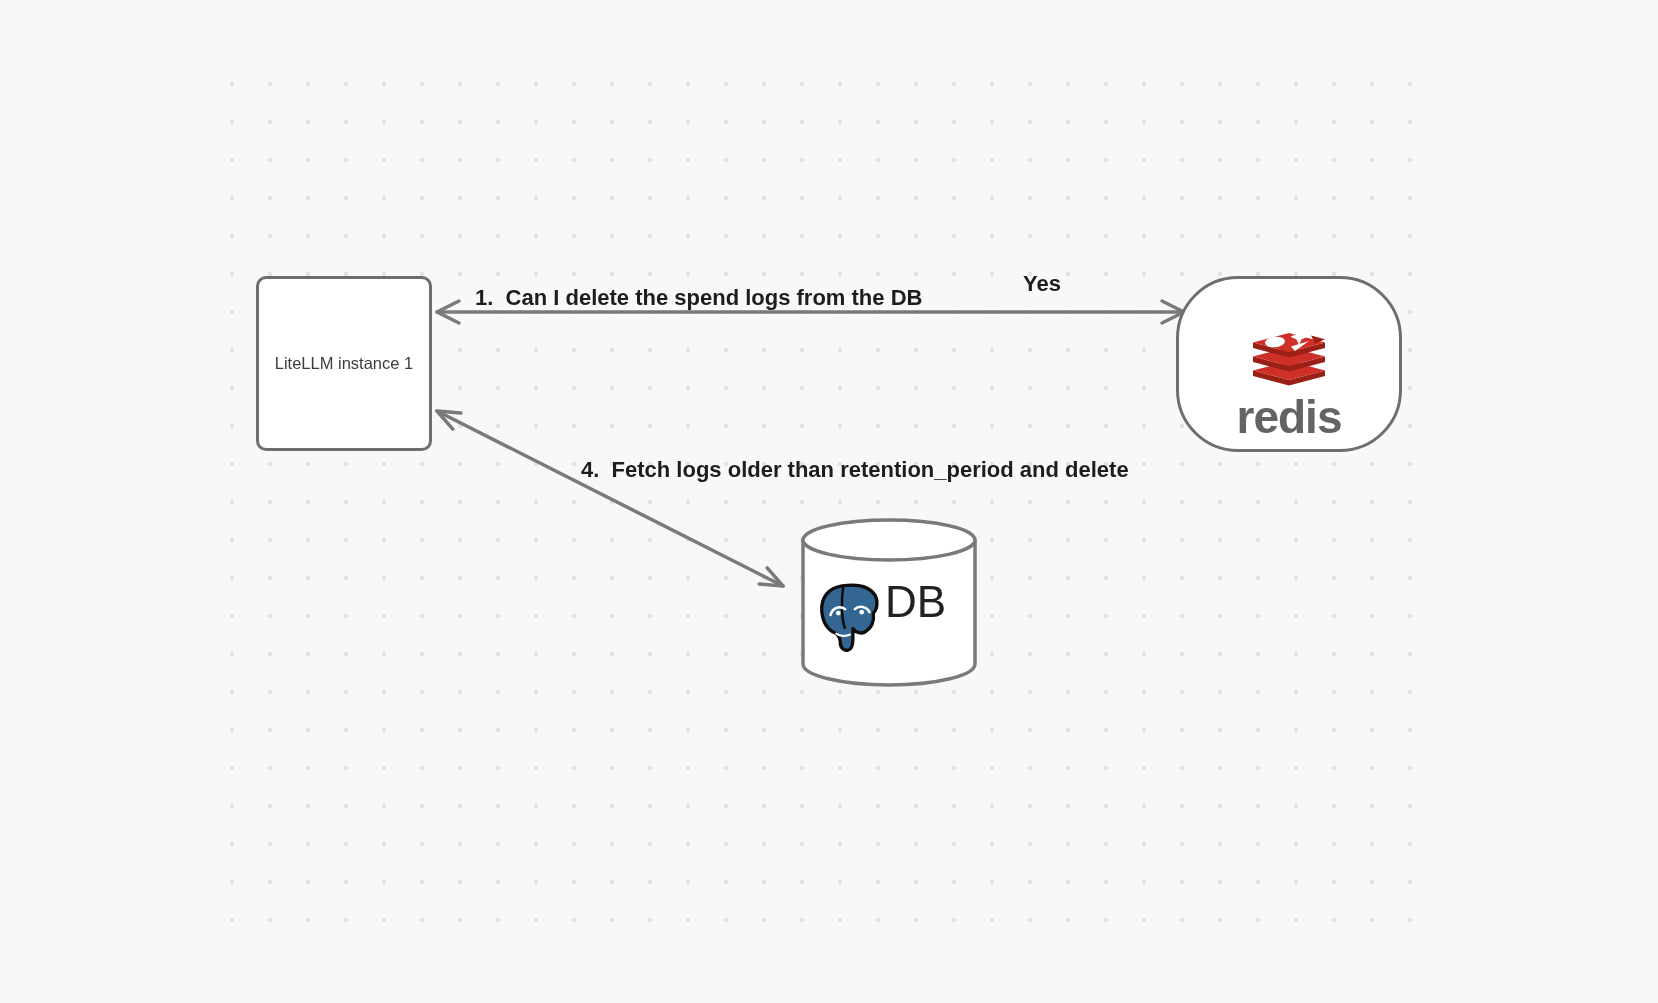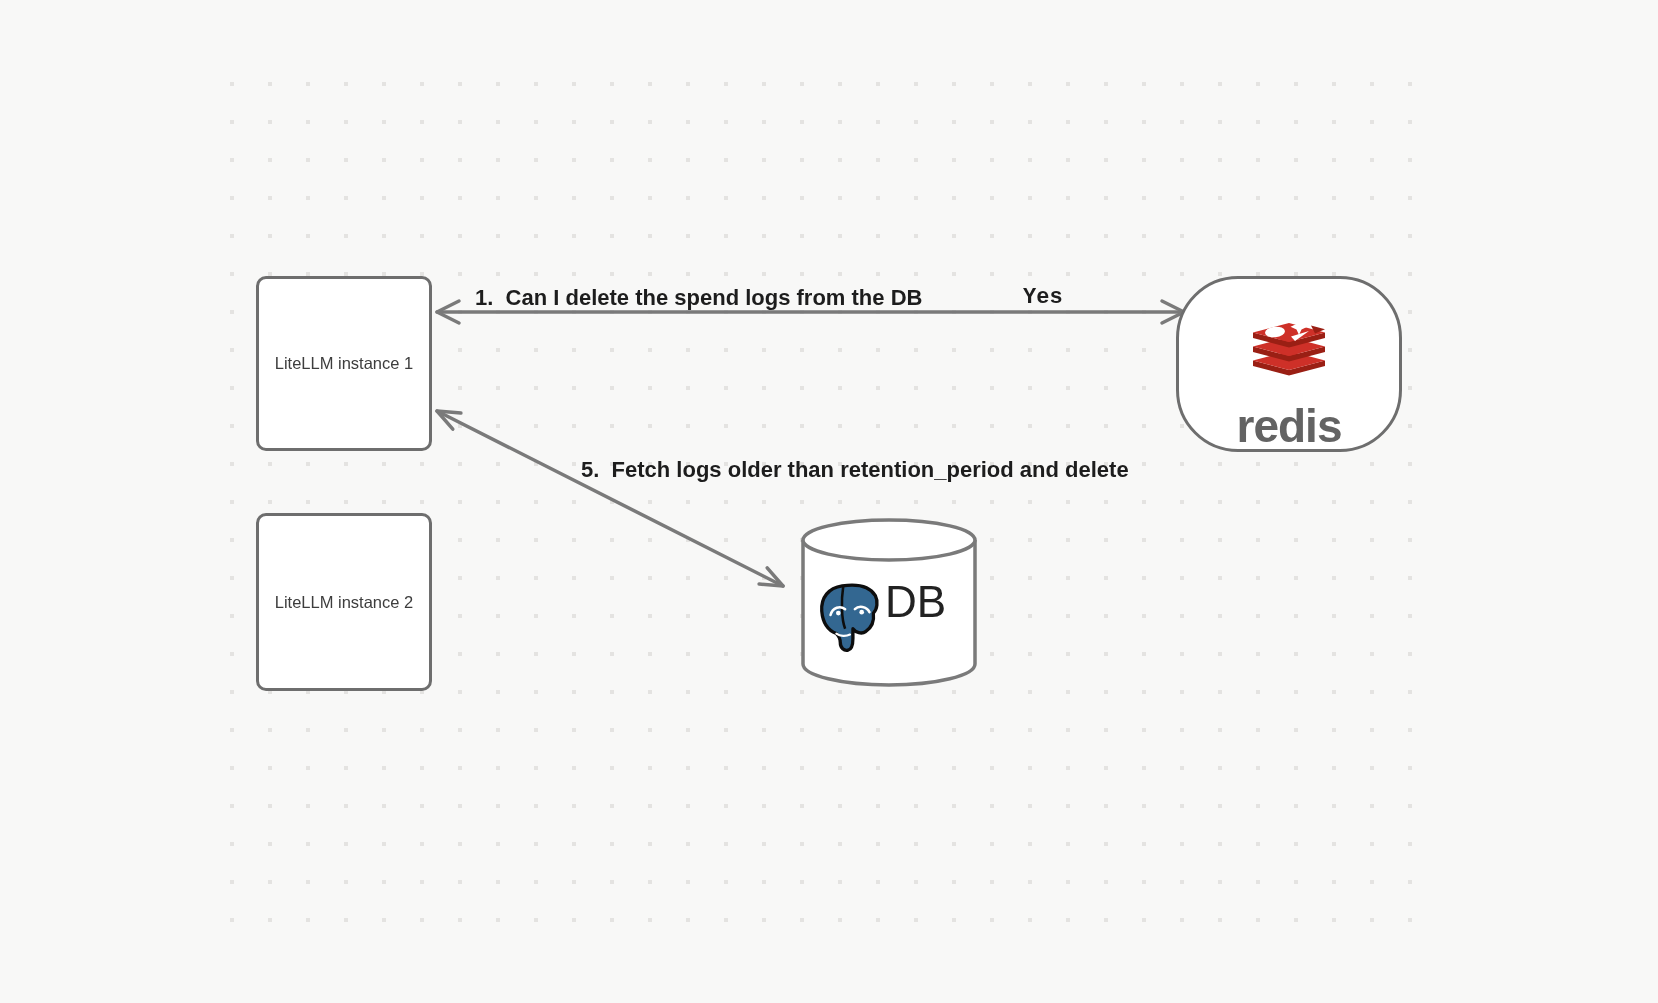--- a/index.html
+++ b/index.html
@@ -35,42 +35,42 @@
     display:flex;align-items:center;justify-content:center;
   }
   .instance-box .box-label{font-size:16.5px;color:var(--node-text);}
   .box1{top:276px;}
   .box2{top:513px;height:178px;}
   .box3{top:757px;}
 
   .redis-node{
     position:absolute;left:1176px;top:276px;width:226px;height:176px;
     background:#ffffff;border:3px solid var(--node-border);border-radius:62px;
-    display:flex;flex-direction:column;align-items:center;justify-content:space-between;
+    display:flex;flex-direction:column;align-items:center;justify-content:center;
     padding-top:37px;
   }
   .redis-wordmark{
     font-size:46px;font-weight:700;color:var(--redis-wordmark);
     letter-spacing:-1px;line-height:1;margin-top:-2px;
   }
 
   .db-node{position:absolute;left:799px;top:516px;width:180px;height:172px;}
   .db-node .cyl{position:absolute;left:0;top:0;}
   .db-content{
     position:absolute;left:14px;top:64px;display:flex;flex-direction:row;
     align-items:flex-start;
   }
   .db-label{font-size:44px;color:var(--db-text);line-height:1;margin-left:-2px;}
 
   .edge-label{
     position:absolute;font-size:22px;font-weight:700;color:var(--label-text);
     white-space:pre;line-height:1.2;
   }
   .edge1-label{left:475px;top:285px;}
-  .edge1-answer{left:1023px;top:285px;font-family:Liberation Mono, monospace;}
+  .edge1-answer{left:1023px;top:271px;}
   .edge2-label{left:581px;top:457px;}
 </style>
 </head>
 <body>
 
 <div class="canvas">
 
   <div class="dot-grid"></div>
 
   <svg class="arrows" viewBox="0 0 1658 1003" xmlns="http://www.w3.org/2000/svg">
@@ -85,23 +85,20 @@
       <path d="M437,411 L783,586"></path>
       <path d="M460.9,413.0 L437,411 L452.8,429.1"></path>
       <path d="M759.1,584.0 L783,586 L767.2,567.9"></path>
     </g>
   </svg>
 
   <div class="instance-box box1">
     <span class="box-label">LiteLLM instance 1</span>
   </div>
 
-  <div class="instance-box box2">
-    <span class="box-label">LiteLLM instance 2</span>
-  </div>
 
 
   <div class="redis-node">
     <span>
       <svg width="84" height="66" viewBox="0 -4 84 64" xmlns="http://www.w3.org/2000/svg">
 
         <g>
           <path d="M6,39.5 L6,45 L42,54.5 L78,45 L78,39.5 L42,49 Z" fill="var(--redis-dark-red)"></path>
           <path d="M42,30 L78,39.5 L42,49 L6,39.5 Z" fill="var(--redis-red)"></path>
         </g>
@@ -140,15 +137,15 @@
           <circle cx="50" cy="33" r="2.4" fill="#ffffff"></circle>
           <path d="M24,55 C28,58 34,58 38,56" fill="none" stroke="#ffffff" stroke-width="2.2" stroke-linecap="round"></path>
         </svg>
       </span>
       <span class="db-label">DB</span>
     </div>
   </div>
 
   <div class="edge-label edge1-label">1.  Can I delete the spend logs from the DB</div>
   <div class="edge-label edge1-answer">Yes</div>
-  <div class="edge-label edge2-label">5.  Fetch logs older than retention_period and delete</div>
+  <div class="edge-label edge2-label">4.  Fetch logs older than retention_period and delete</div>
 
 </div>
 
 </body></html>

